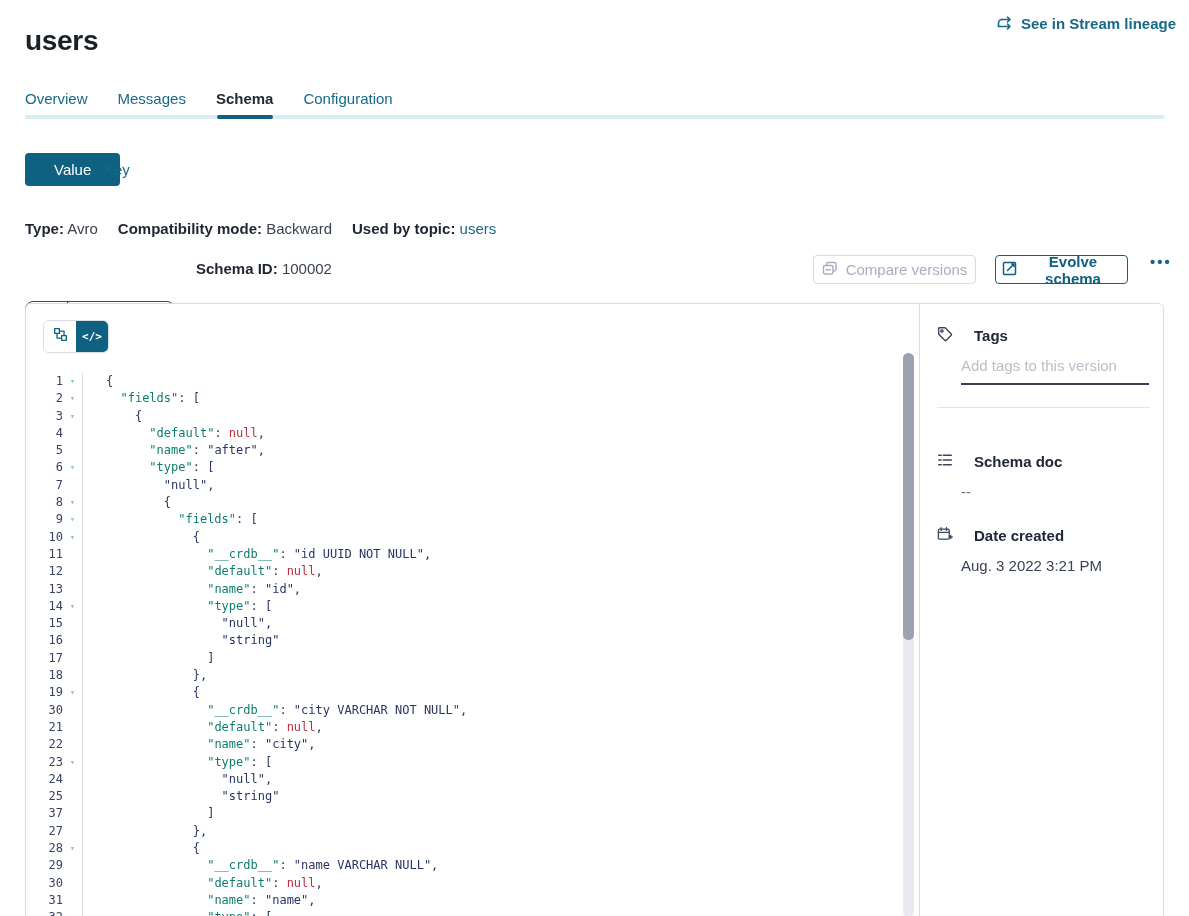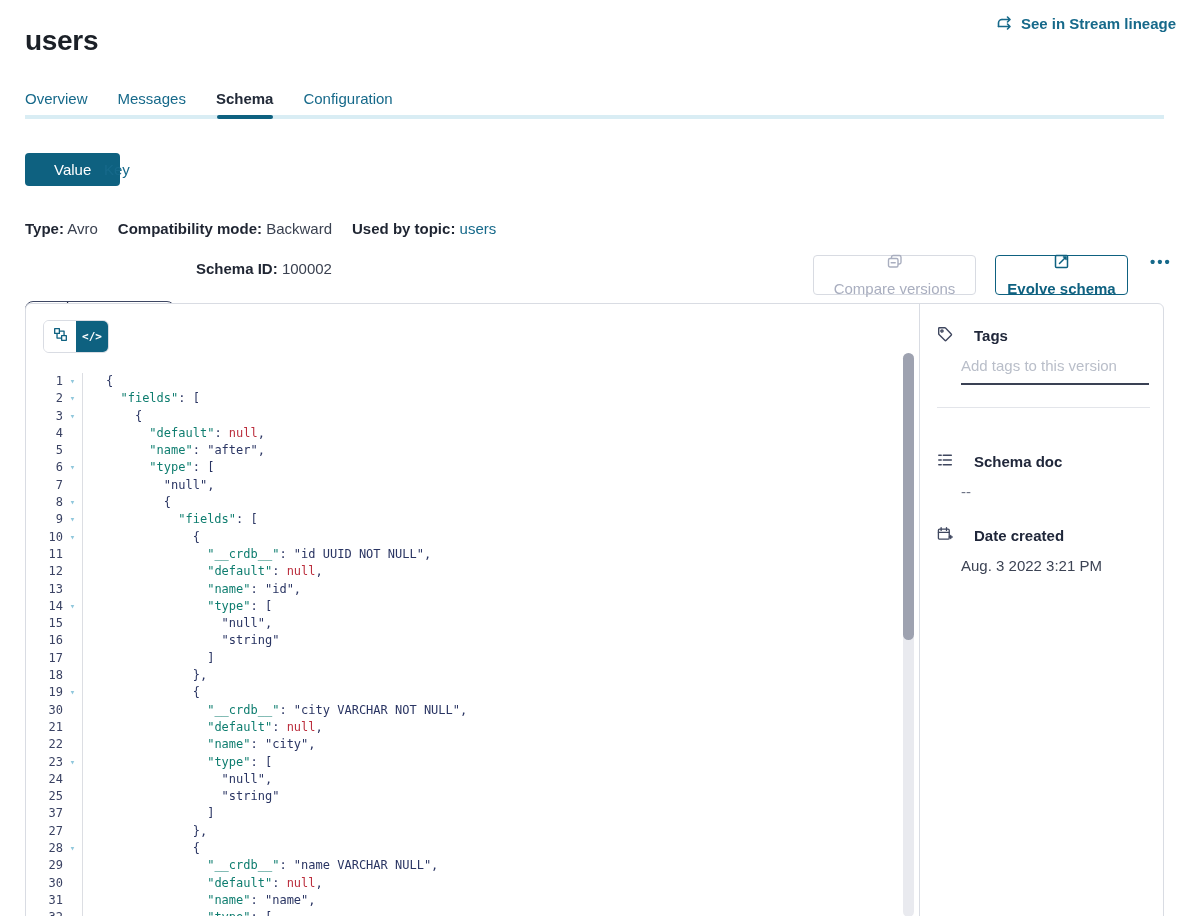--- a/index.html
+++ b/index.html
@@ -27,22 +27,22 @@
   
   .meta-row{position:absolute;left:25px;top:220px;display:flex;gap:20px;font-size:15px;color:#3A4150;}
   .meta-row b{color:#1F2532;font-weight:700;}
   .meta-link{color:#16698A;cursor:pointer;}
   
   .version-select{position:absolute;left:25px;top:253px;width:150px;height:30px;border:1px solid #3E4763;
     border-radius:8px;display:flex;align-items:center;justify-content:space-between;padding:0 12px;
     font-size:14px;color:#272E44;background:#fff;cursor:pointer;box-sizing:border-box;margin-top:48px;}
   .schema-id{position:absolute;left:175px;top:260px;font-size:15px;color:#3A4150;margin-left:21px;}
   .schema-id b{color:#1F2532;font-weight:700;}
-  .btn{height:40px;border-radius:4px;background:#fff;display:flex;align-items:center;gap:8px;
-    font-size:15px;font-family:inherit;cursor:pointer;justify-content:center;box-sizing:border-box;flex-direction:column;}
+  .btn{height:29px;border-radius:4px;background:#fff;display:flex;align-items:center;gap:8px;
+    font-size:15px;font-family:inherit;cursor:pointer;justify-content:center;box-sizing:border-box;}
   .compare-btn{position:absolute;left:813px;top:255px;width:163px;border:1px solid #D8DBE2;color:#A9AEBF;font-weight:500;}
   .evolve-btn{position:absolute;left:995px;top:255px;width:133px;border:1px solid #0E6180;color:#0E6180;font-weight:600;}
   .more-btn{position:absolute;left:1144px;top:252px;border:none;background:none;color:#16698A;
     font-size:15px;font-weight:700;letter-spacing:2px;cursor:pointer;font-family:inherit;}
   
   .main-panel{position:absolute;left:25px;top:303px;width:1137px;height:700px;background:#fff;
     border:1px solid #D9DCE3;border-radius:6px;box-sizing:content-box;}
   .editor-pane{position:absolute;left:0;top:0;width:893px;height:100%;}
   
   .view-toggle{position:absolute;left:17px;top:16px;display:flex;border-radius:6px;overflow:hidden;

